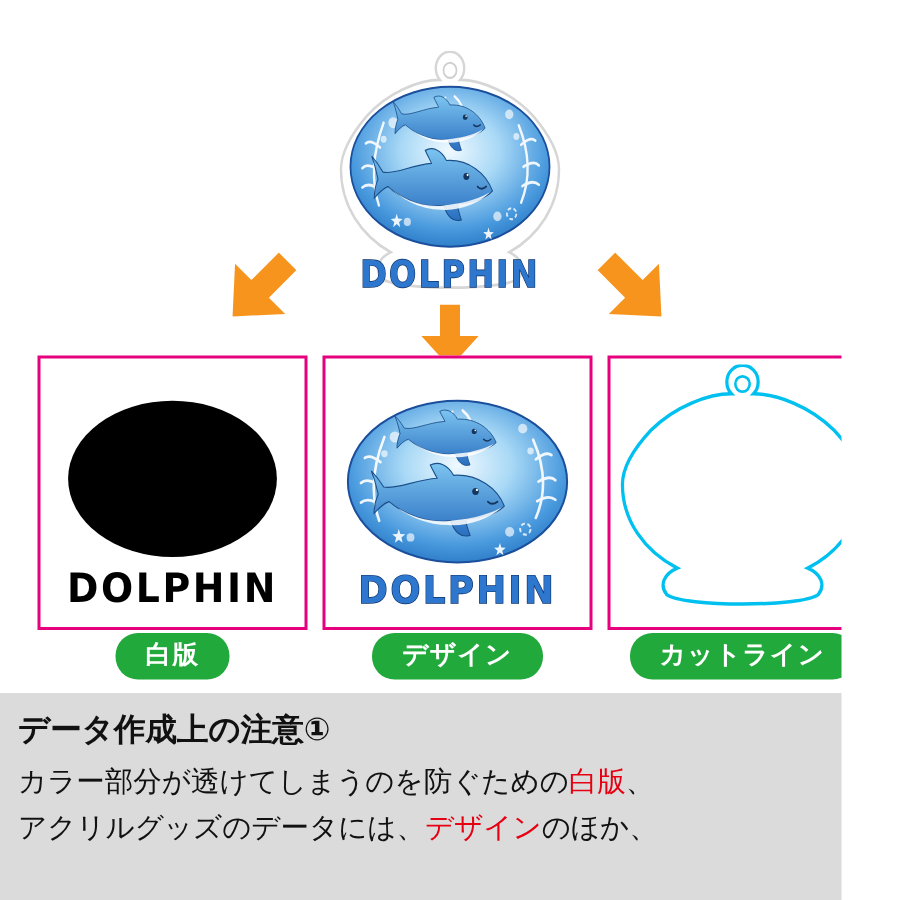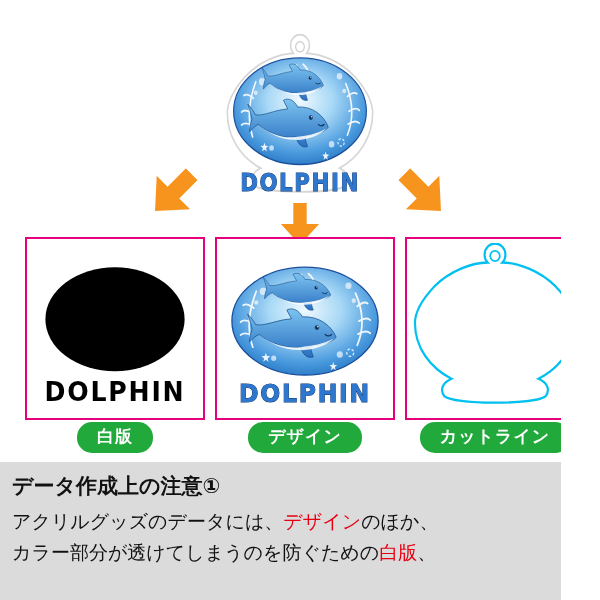--- a/index.html
+++ b/index.html
@@ -220,20 +220,20 @@
         <span class="pill">デザイン</span>
       </div>
     <div class="pill-col">
         <span class="pill">カットライン</span>
       </div>
   </div>
 
   <div class="notice">
     <div class="notice-title">データ作成上の注意①</div>
     <div class="notice-line">
+      <span>カラー部分が透けてしまうのを防ぐための</span><span class="em-red">白版</span><span>、</span>
+    </div>
+    <div class="notice-line">
       <span>アクリルグッズのデータには、</span><span class="em-red">デザイン</span><span>のほか、</span>
     </div>
-    <div class="notice-line">
-      <span>カラー部分が透けてしまうのを防ぐための</span><span class="em-red">白版</span><span>、</span>
-    </div>
   </div>
 
 </div>
 
 </body></html>

